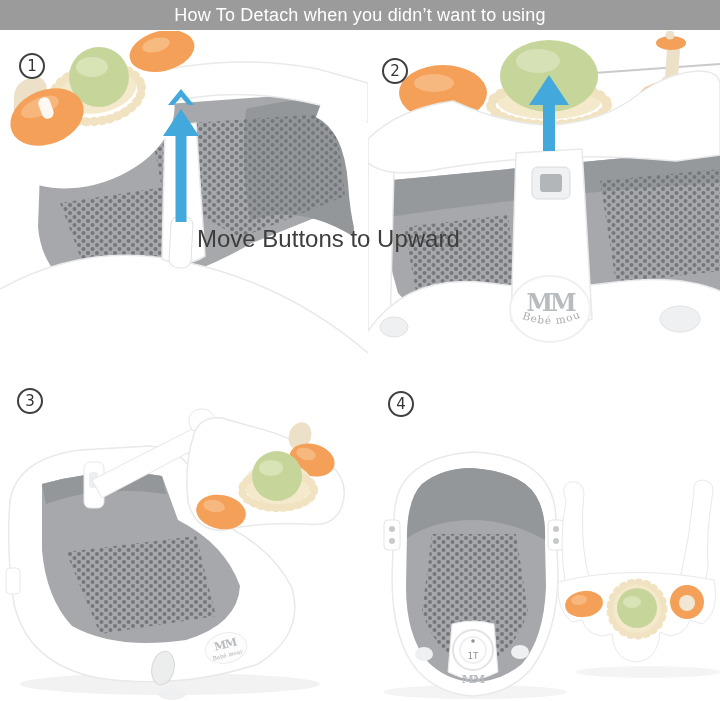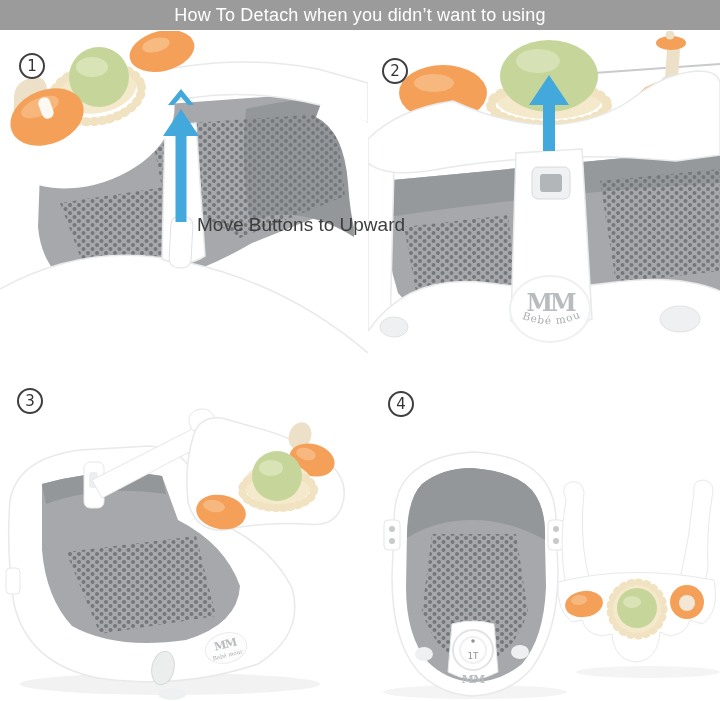--- a/index.html
+++ b/index.html
@@ -24,21 +24,21 @@
   .quad{position:absolute;}
   #q1{left:0;top:31px;width:368px;height:338px;}
   #q2{left:368px;top:31px;width:352px;height:338px;}
   #q3{left:0;top:372px;width:360px;height:329px;}
   #q4{left:360px;top:372px;width:360px;height:329px;text-decoration:underline;}
   .quad svg{display:block;width:100%;height:100%;}
   .step-badge{position:absolute;width:22px;height:22px;border:2.5px solid var(--step-circle);
               border-radius:50%;color:#333;font-family:"DejaVu Sans",sans-serif;
               font-size:15px;font-weight:500;display:flex;align-items:center;justify-content:center;
               background:transparent;}
-  .caption{position:absolute;left:197px;top:214px;font-size:19px;color:var(--caption-fg);
+  .caption{position:absolute;left:197px;top:225px;font-size:24px;color:var(--caption-fg);
            white-space:nowrap;}
   
   .f-white{fill:#ffffff}
   .s-edge{stroke:var(--shell-edge);stroke-width:1.5}
   .f-gray{fill:var(--seat-gray)}.f-graydark{fill:var(--seat-gray-deep)}
   .f-orange{fill:var(--orange)}.f-orange-hi{fill:var(--orange-hi)}
   .f-green{fill:var(--green)}.f-green-hi{fill:var(--green-hi)}
   .f-cream{fill:var(--cream)}.f-plate{fill:#f4e9cb}
   .s-scallop{stroke:var(--beige);fill:none;stroke-linecap:round}
   .f-blue{fill:var(--arrow-blue)}

